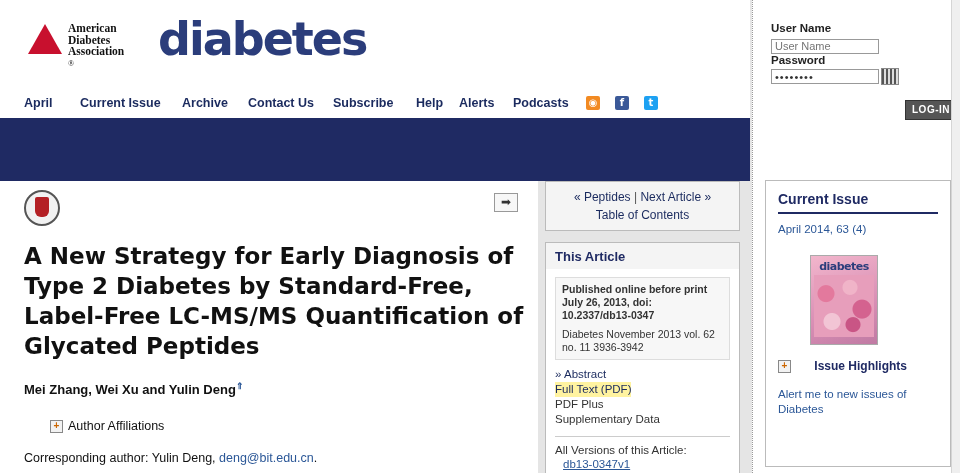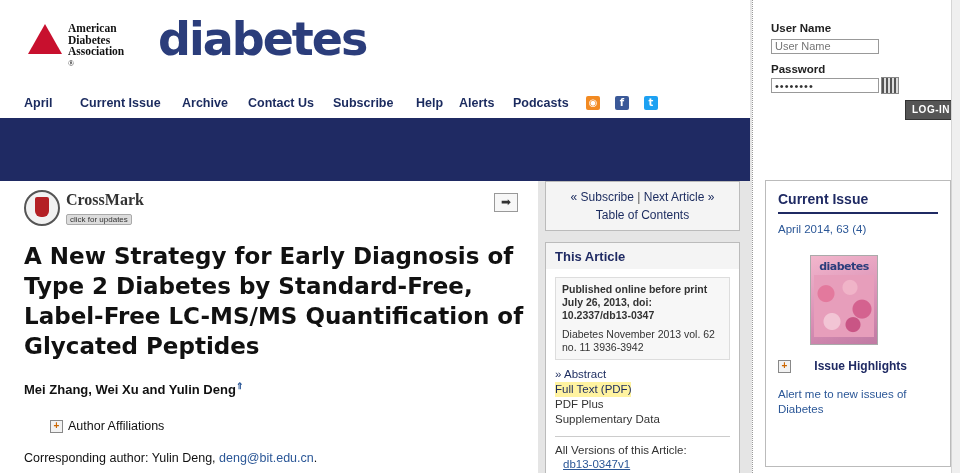--- a/index.html
+++ b/index.html
@@ -490,21 +490,21 @@
   </div>
 
   <div class="navyband"></div>
 
   <div class="rightcol">
 
     <div class="login-box">
       <div class="fieldlabel">User Name</div>
       <input class="textinput" type="text" placeholder="User Name" style="">
 
-      <div class="fieldlabel" style="margin-top:9px">Password</div>
+      <div class="fieldlabel" style="">Password</div>
       <div class="pwd-row">
         <input class="pwd-input" type="text" value="••••••••" style="">
         <div class="keypad-icon"></div>
       </div>
       <div class="login-btn" style="top:78px">LOG-IN</div>
     </div>
 
 
     <div class="ci-box">
       <div class="ci-title">Current Issue</div>
@@ -522,24 +522,20 @@
 
       <a class="ci-alert" href="#">Alert me to new issues of Diabetes</a>
     </div>
   </div>
 
   <div class="article">
     <div class="crossmark">
       <div class="cm-circle">
         <div class="cm-book"></div>
       </div>
-      <div class="cm-right">
-        <div class="cm-word">CrossMark</div>
-        <div class="cm-sub">click for updates</div>
-      </div>
     </div>
 
     <div class="art-title">A New Strategy for Early Diagnosis of Type 2 Diabetes by Standard-Free, Label-Free LC-MS/MS Quantification of Glycated Peptides</div>
 
     <div class="art-authors">
       <span>Mei Zhang, Wei Xu and Yulin Deng</span><span class="sup">⇑</span>
     </div>
 
     <div class="affil">
       <span class="plusbox">+</span><span>Author Affiliations</span>
@@ -548,21 +544,21 @@
     <div class="corr">
       <span>Corresponding author: Yulin Deng, </span><a href="#">deng@bit.edu.cn</a><span>.</span>
     </div>
   </div>
 
   <div class="arrow-btn">➡</div>
 
   <div class="midbar">
 
     <div class="navbox">
-      <a href="#">« Subscribe</a>
+      <a href="#">« Peptides</a>
       <span class="sep">|</span>
       <a href="#">Next Article »</a><br>
       <a href="#">Table of Contents</a>
     </div>
 
     <div class="this-article">This Article</div>
 
     <div class="ta-body">
       <div class="pubinfo">
         <span class="b">Published online before print July 26, 2013, doi: 10.2337/db13-0347</span>

